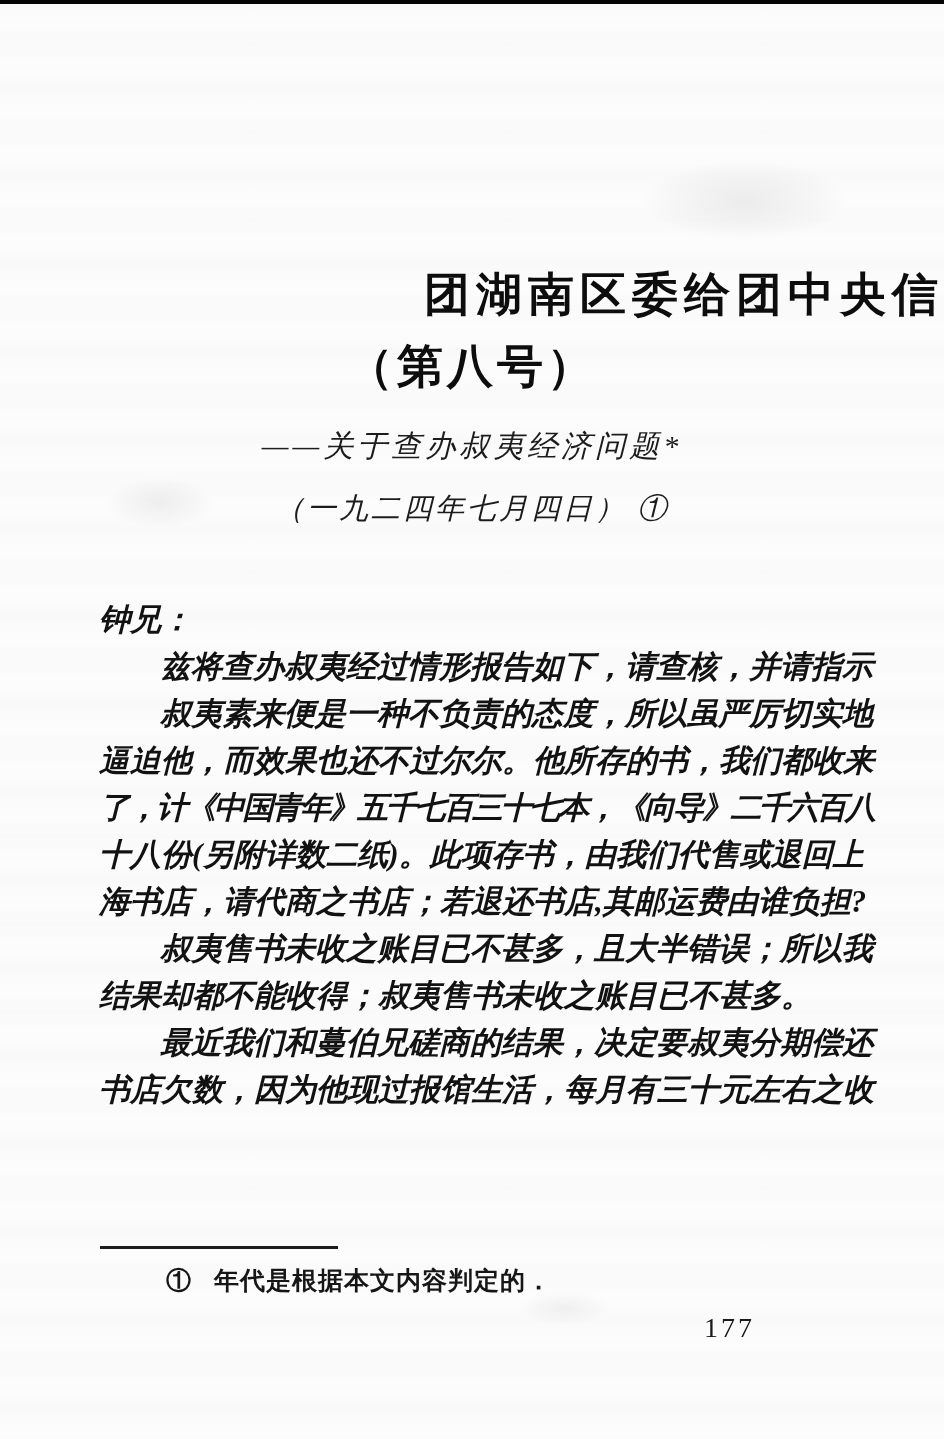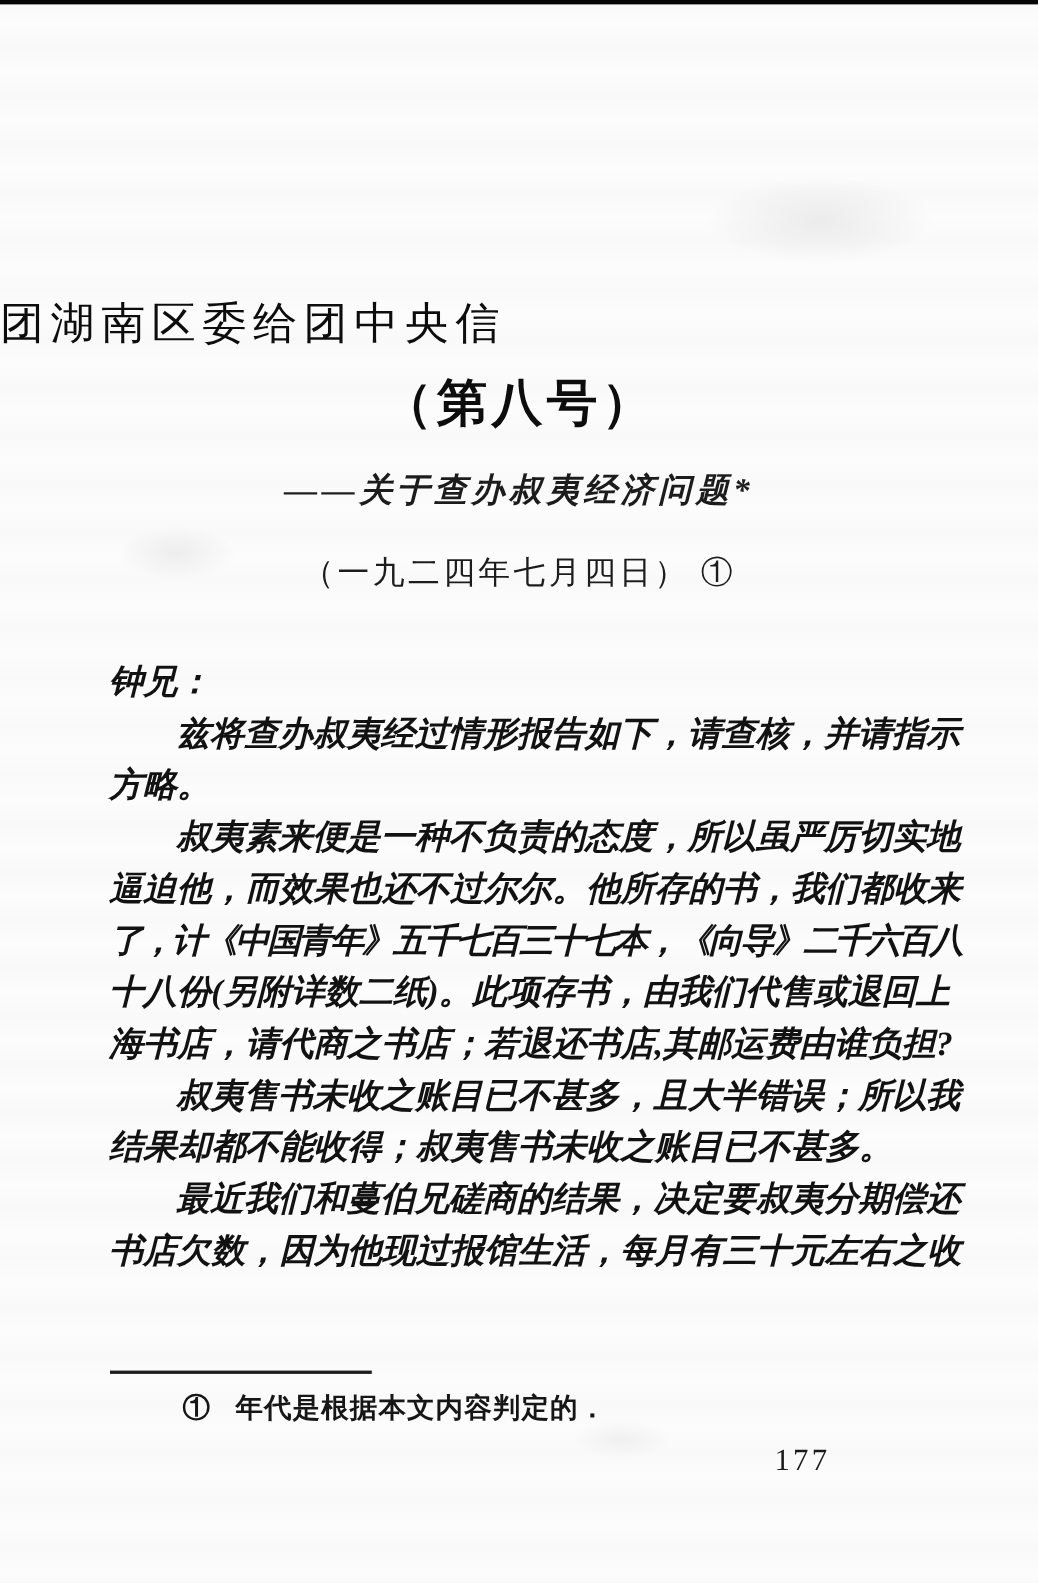--- a/index.html
+++ b/index.html
@@ -42,24 +42,24 @@
   }
   .smudge-c {
     left: 520px; top: 1290px; width: 90px; height: 36px;
     background: radial-gradient(ellipse at center, rgba(90,90,90,0.07), rgba(90,90,90,0) 70%);
   }
 
   .title-line1 {
     position: absolute;
     left: 0; top: 263px;
     width: 100%;
-    text-align: left;
+    text-align: right;
     font-family: "Liberation Sans", "DejaVu Sans", sans-serif;
-    font-size: 40px;
-    font-weight: 400;
+    font-size: 46px;
+    font-weight: 700;
     letter-spacing: 6px;
     line-height: 62px;
     color: #0d0d0d;
   }
   .title-line2 {
     position: absolute;
     left: 0; top: 336px;
     width: 100%;
     text-align: center;
     font-family: "Liberation Sans", "DejaVu Sans", sans-serif;
@@ -72,32 +72,31 @@
   .subtitle {
     position: absolute;
     left: 0; top: 426px;
     width: 100%;
     text-align: center;
     font-size: 30px;
     font-style: italic;
     letter-spacing: 4px;
     line-height: 40px;
     color: #1c1c1c;
-    font-weight: bold;
   }
   .dateline {
     position: absolute;
     left: 0; top: 489px;
     width: 100%;
     text-align: center;
     font-size: 29px;
+    font-style: italic;
     letter-spacing: 3px;
     line-height: 38px;
     color: #1c1c1c;
-    margin-top: 13px;
   }
 
   .body-text {
     position: absolute;
     left: 99px;
     top: 596px;
     width: 790px;
   }
   .body-line {
     height: 47px;
@@ -151,21 +150,20 @@
   <div class="smudge smudge-c"></div>
 
   <div class="title-line1">团湖南区委给团中央信</div>
   <div class="title-line2">（第八号）</div>
   <div class="subtitle">——关于查办叔夷经济问题*</div>
   <div class="dateline">（一九二四年七月四日） ①</div>
 
   <div class="body-text">
     <div class="body-line">钟兄：</div>
     <div class="body-line indent">兹将查办叔夷经过情形报告如下，请查核，并请指示</div>
-    <div class="body-line">方略。</div>
     <div class="body-line indent">叔夷素来便是一种不负责的态度，所以虽严厉切实地</div>
     <div class="body-line">逼迫他，而效果也还不过尔尔。他所存的书，我们都收来</div>
     <div class="body-line tight">了，计《中国青年》五千七百三十七本，《向导》二千六百八</div>
     <div class="body-line">十八份(另附详数二纸)。此项存书，由我们代售或退回上</div>
     <div class="body-line">海书店，请代商之书店；若退还书店,其邮运费由谁负担?</div>
     <div class="body-line indent">叔夷售书未收之账目已不甚多，且大半错误；所以我</div>
     <div class="body-line">结果却都不能收得；叔夷售书未收之账目已不甚多。</div>
     <div class="body-line indent">最近我们和蔓伯兄磋商的结果，决定要叔夷分期偿还</div>
     <div class="body-line">书店欠数，因为他现过报馆生活，每月有三十元左右之收</div>
   </div>

